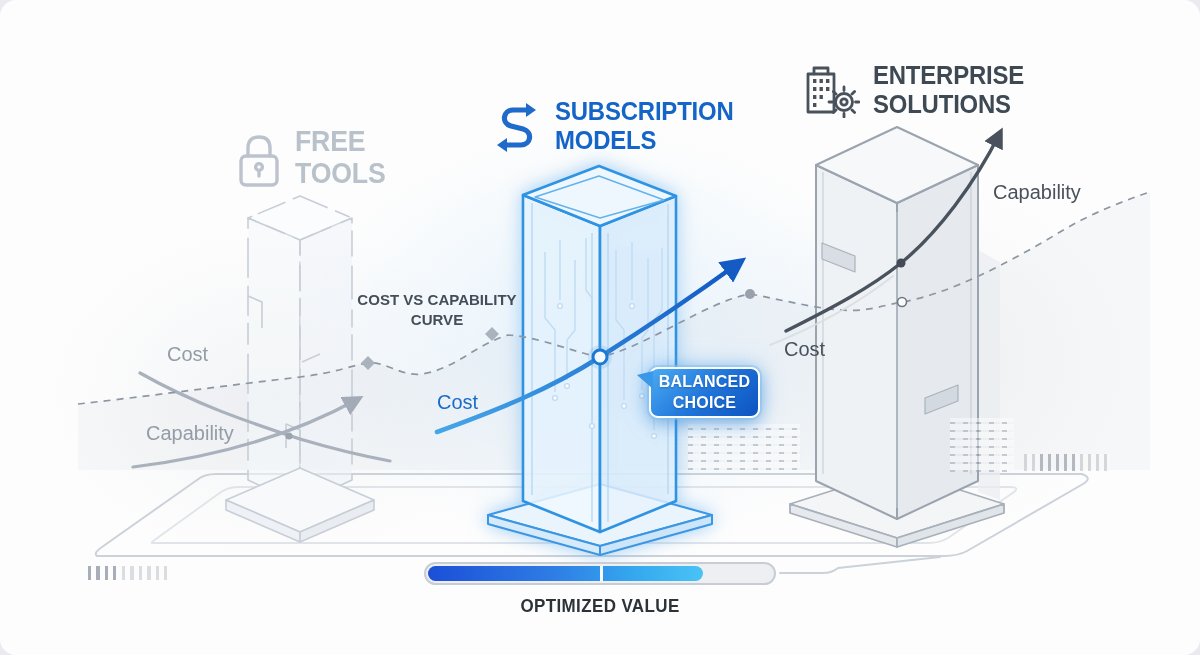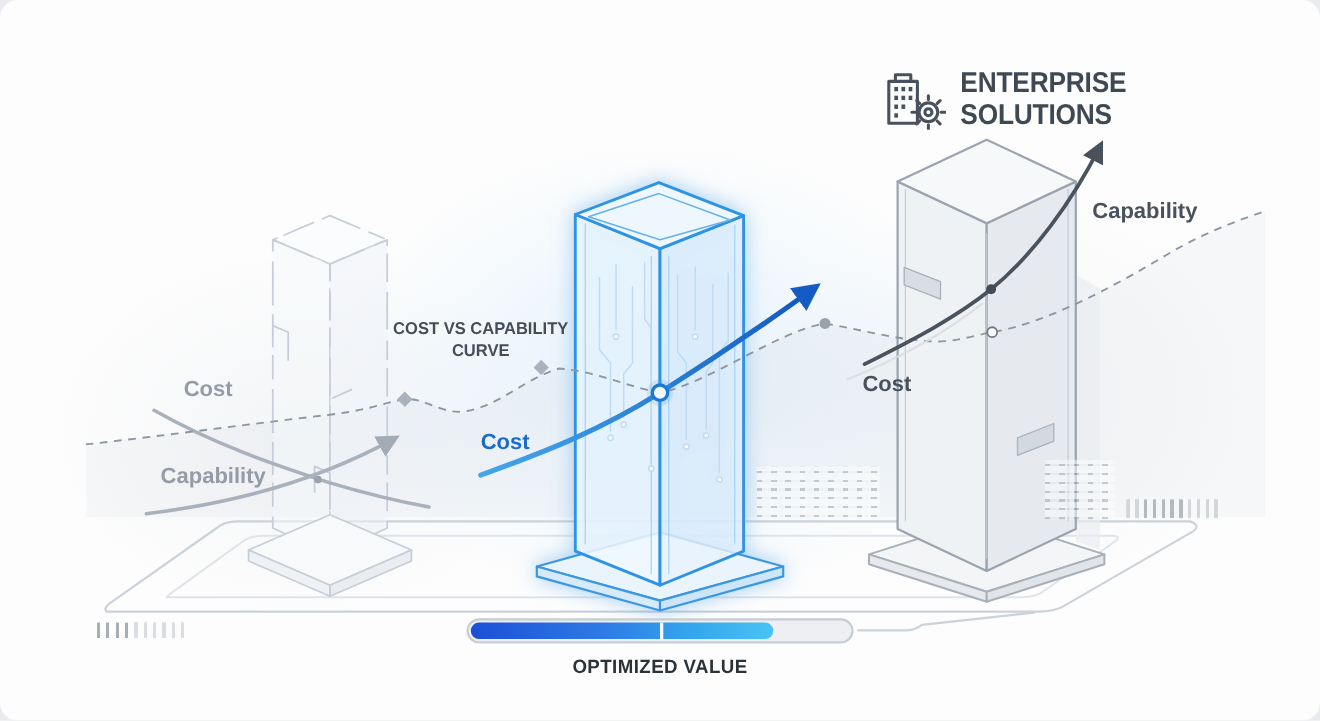--- a/index.html
+++ b/index.html
@@ -10,21 +10,21 @@
       radial-gradient(ellipse 300px 220px at 23% 60%, rgba(190,200,215,.16), rgba(190,200,215,0) 75%),
       radial-gradient(ellipse 300px 240px at 76% 55%, rgba(190,200,215,.14), rgba(190,200,215,0) 75%);}
   svg.scene{position:absolute;left:0;top:0;}
   
   .tier{position:absolute;display:flex;align-items:flex-end;gap:13px;}
   .tier .txt{font-weight:bold;line-height:1.10;letter-spacing:-.2px;transform:scaleX(.92);transform-origin:left top;white-space:nowrap;}
   #tier-free{left:236px;top:126px;}    #tier-free .txt{font-size:29px;color:#b9c1cb;}
   #tier-sub{left:492px;top:97px;}      #tier-sub .txt{font-size:26px;color:#1565c8;}
   #tier-ent{left:802px;top:61px;}      #tier-ent .txt{font-size:26px;color:#3e4953;}
   
-  .axis-label{position:absolute;font-size:20px;color:#939ca7;letter-spacing:0;font-weight:bold;}
+  .axis-label{position:absolute;font-size:20px;color:#939ca7;letter-spacing:0;}
   #lbl-cost-left{left:167px;top:343px;}
   #lbl-cap-left{left:146px;top:422px;}
   #lbl-cost-mid{left:437px;top:391px;color:#1a6cc8;}
   #lbl-cost-right{left:784px;top:338px;color:#49525c;}
   #lbl-cap-right{left:993px;top:181px;color:#49525c;}
   .curve-caption{position:absolute;left:347px;top:290px;width:180px;text-align:center;
     font-weight:bold;font-size:15.5px;line-height:1.3;color:#454e58;transform:scaleX(.97);}
   
   .badge{position:absolute;left:649px;top:367px;width:107px;height:47px;border-radius:9px;
     background:linear-gradient(135deg,#4aabf3 0%,#1e72d8 55%,#0d54c0 100%);
@@ -173,21 +173,44 @@
       <path d="M786,331 C832,308 870,288 901,263 C938,233 975,183 1000,133" stroke="#4a535d" stroke-width="3.4" marker-end="url(#mDark)"></path>
       <circle cx="901" cy="263" r="4.5" fill="#434c56" stroke="none"></circle>
     </g>
   </svg>
 
   <div class="barcode" id="barcode-left"></div>
   <div class="barcode" id="barcode-right"></div>
   <div class="dotmatrix" id="dotmatrix-mid"></div>
   <div class="dotmatrix" id="dotmatrix-right"></div>
 
-
+  <div class="tier" id="tier-free">
+    <svg class="icon" width="46" height="58" viewBox="0 0 46 58" fill="none" stroke="#bcc3cd" stroke-width="3.4" stroke-linejoin="round" stroke-linecap="round">
+      <path d="M12,24 V16 Q12,5 23,5 Q34,5 34,16 V24"></path>
+      <rect x="5" y="24" width="36" height="29" rx="5" fill="none"></rect>
+      <circle cx="23" cy="35" r="3.4"></circle>
+      <path d="M23,38.5 V44"></path>
+    </svg>
+    <div class="txt">
+      <div>FREE</div>
+      <div>TOOLS</div>
+    </div>
+  </div>
+
+  <div class="tier" id="tier-sub">
+    <svg class="icon" width="50" height="56" viewBox="0 0 50 56" fill="none" stroke="#1f6bcc" stroke-width="5.2" stroke-linecap="round" stroke-linejoin="round">
+      <path d="M36,12 L21,12 C11,12 9,25 19,28 L31,31 C41,34 39,47 29,47 L13,47"></path>
+      <path d="M34,5 L44,12 L34,19" fill="#1f6bcc" stroke-width="0"></path>
+      <path d="M15,40 L5,47 L15,54" fill="#1f6bcc" stroke-width="0"></path>
+    </svg>
+    <div class="txt">
+      <div>SUBSCRIPTION</div>
+      <div>MODELS</div>
+    </div>
+  </div>
 
   <div class="tier" id="tier-ent">
     <svg class="icon" width="58" height="56" viewBox="0 0 58 56" fill="none" stroke="#49525c" stroke-width="2.8" stroke-linejoin="round" stroke-linecap="round">
       <path d="M6,50 V12 H32 V50 H6 Z"></path>
       <path d="M12,12 V6 H26 V12"></path>
       <g fill="#49525c" stroke="none">
         <rect x="11" y="17" width="3.4" height="4"></rect>
           <rect x="17.5" y="17" width="3.4" height="4"></rect>
           <rect x="24" y="17" width="3.4" height="4"></rect>
         <rect x="11" y="25" width="3.4" height="4"></rect>
@@ -211,19 +234,23 @@
     <div>COST VS CAPABILITY</div>
     <div>CURVE</div>
   </div>
 
   <div class="axis-label" id="lbl-cost-left">Cost</div>
   <div class="axis-label" id="lbl-cap-left">Capability</div>
   <div class="axis-label" id="lbl-cost-mid">Cost</div>
   <div class="axis-label" id="lbl-cost-right">Cost</div>
   <div class="axis-label" id="lbl-cap-right">Capability</div>
 
+  <div class="badge">
+    <div>BALANCED</div>
+    <div>CHOICE</div>
+  </div>
 
   <div class="progress-track">
     <div class="progress-fill" style="width: 79%;"></div>
     <div class="progress-tick" style="left: 50%;"></div>
   </div>
   <div class="footer-label">OPTIMIZED VALUE</div>
 </div>
 
 </body></html>

